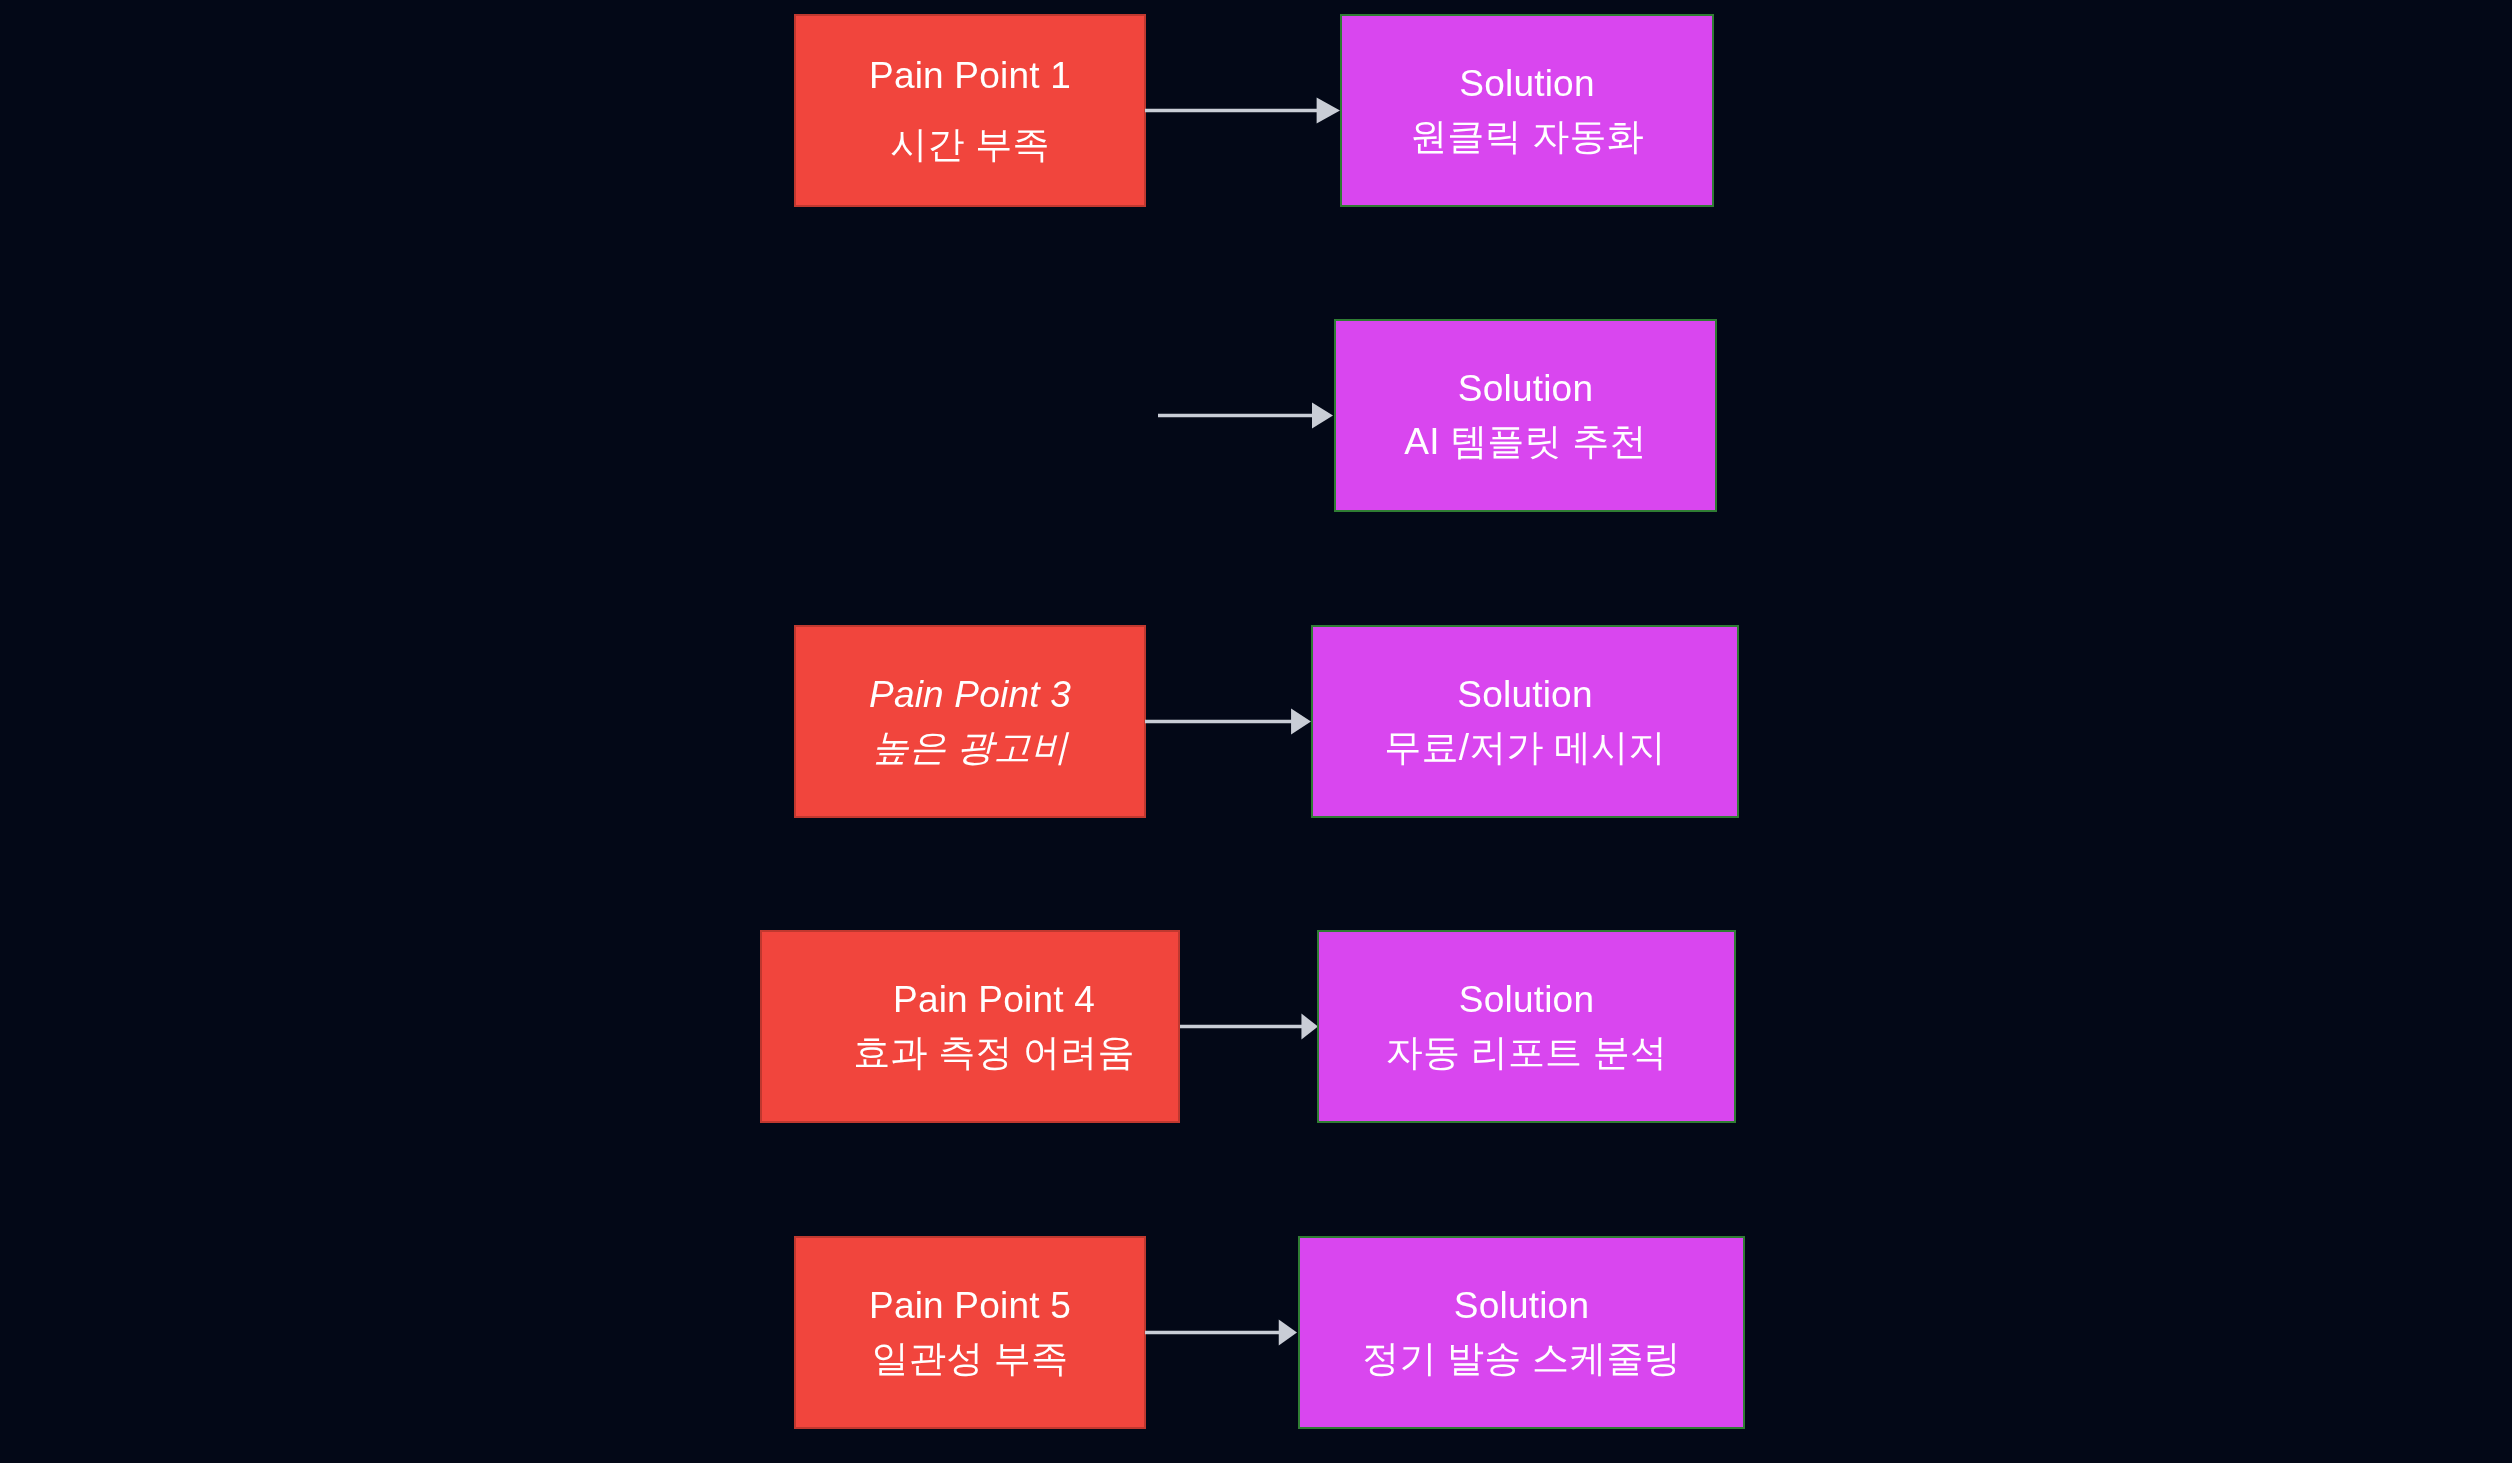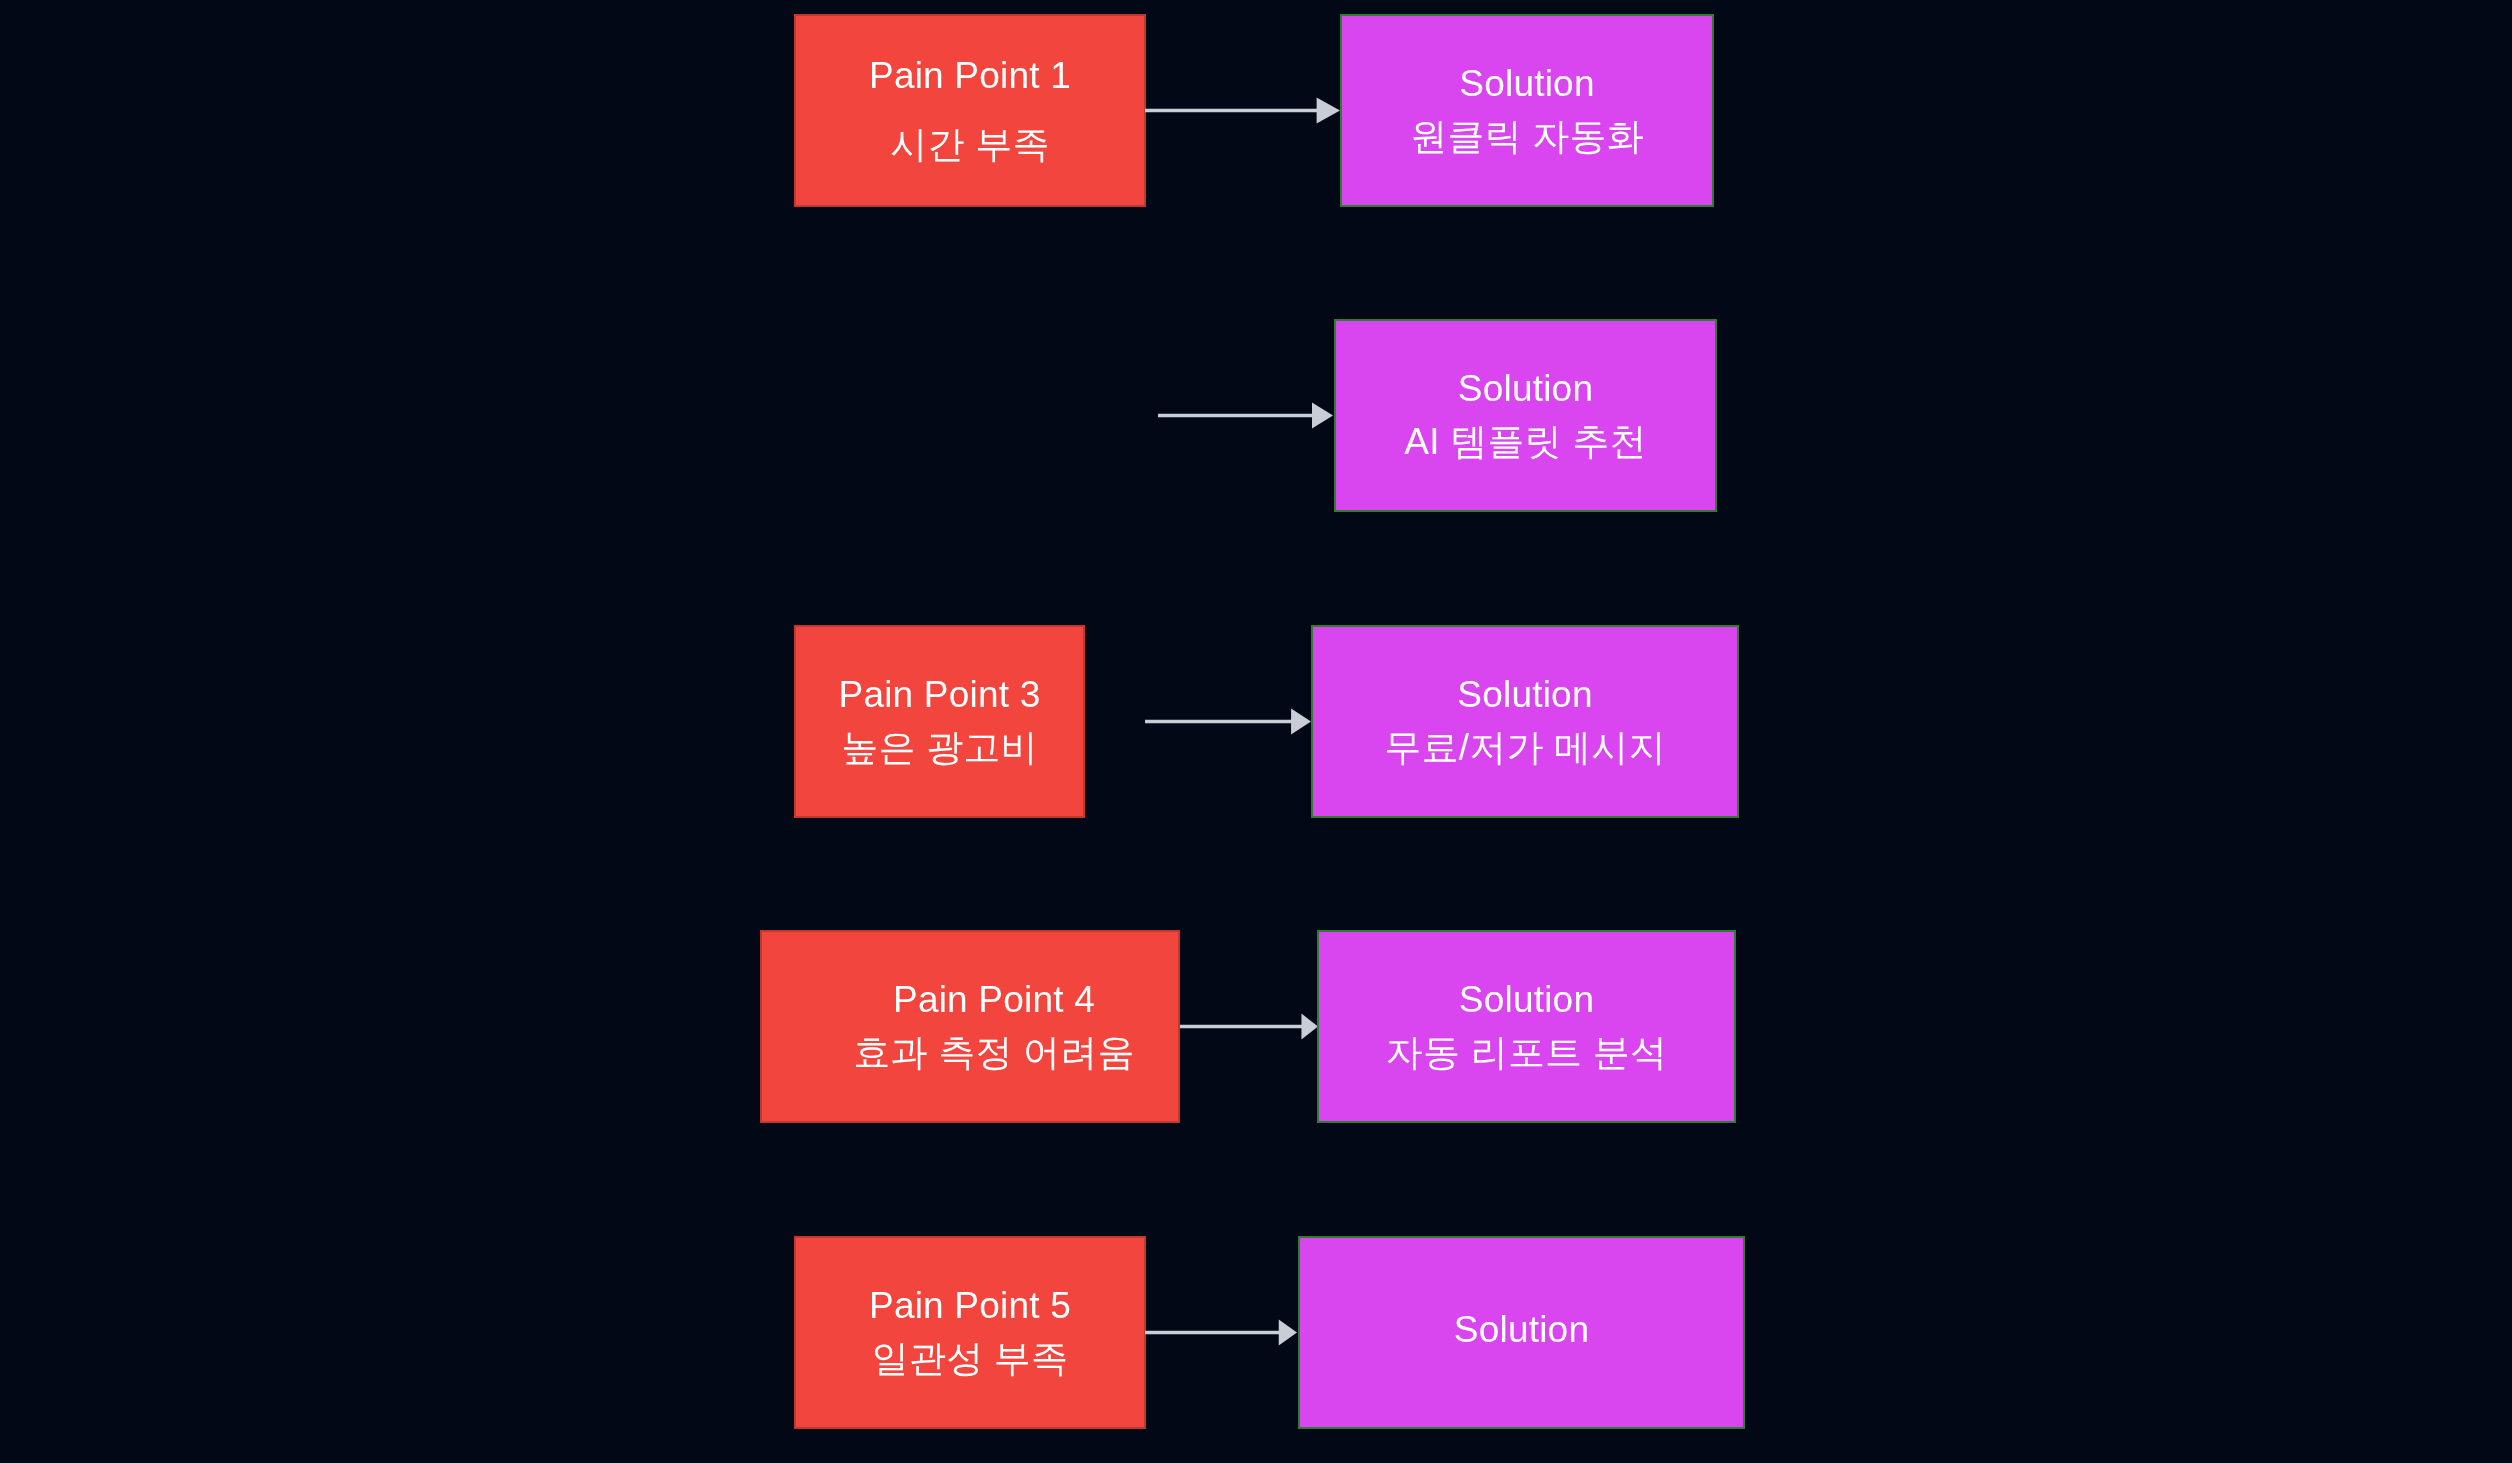--- a/index.html
+++ b/index.html
@@ -91,21 +91,21 @@
         <polygon class="conn-head" points="176,6 200,20 176,34"></polygon>
       </svg>
     </div>
     <div class="node solution" style="left: 1334px; width: 383px;">
       <span class="ln ln1">Solution</span>
       <span class="ln ln2">AI 템플릿 추천</span>
     </div>
   </div>
 
   <div class="row" style="top: 625px;">
-    <div class="node pain" style="left: 794px; width: 291px;">
+    <div class="node pain" style="left: 794px; width: 352px; font-style: italic;">
       <span class="ln ln1">Pain Point 3</span>
       <span class="ln ln2">높은 광고비</span>
     </div>
     <div class="connector" style="left: 1145px; width: 166px;">
       <svg viewBox="0 0 200 40" preserveAspectRatio="none">
         <line class="conn-line" x1="0" y1="20" x2="178" y2="20"></line>
         <polygon class="conn-head" points="176,6 200,20 176,34"></polygon>
       </svg>
     </div>
     <div class="node solution" style="left: 1311px; width: 428px;">
@@ -137,17 +137,18 @@
       <span class="ln ln2">일관성 부족</span>
     </div>
     <div class="connector" style="left: 1145px; width: 152px;">
       <svg viewBox="0 0 200 40" preserveAspectRatio="none">
         <line class="conn-line" x1="0" y1="20" x2="178" y2="20"></line>
         <polygon class="conn-head" points="176,6 200,20 176,34"></polygon>
       </svg>
     </div>
     <div class="node solution" style="left: 1298px; width: 447px;">
       <span class="ln ln1">Solution</span>
+      <span class="ln ln2">정기 발송 스케줄링</span>
     </div>
   </div>
 
 </div>
 
 
 </body></html>

